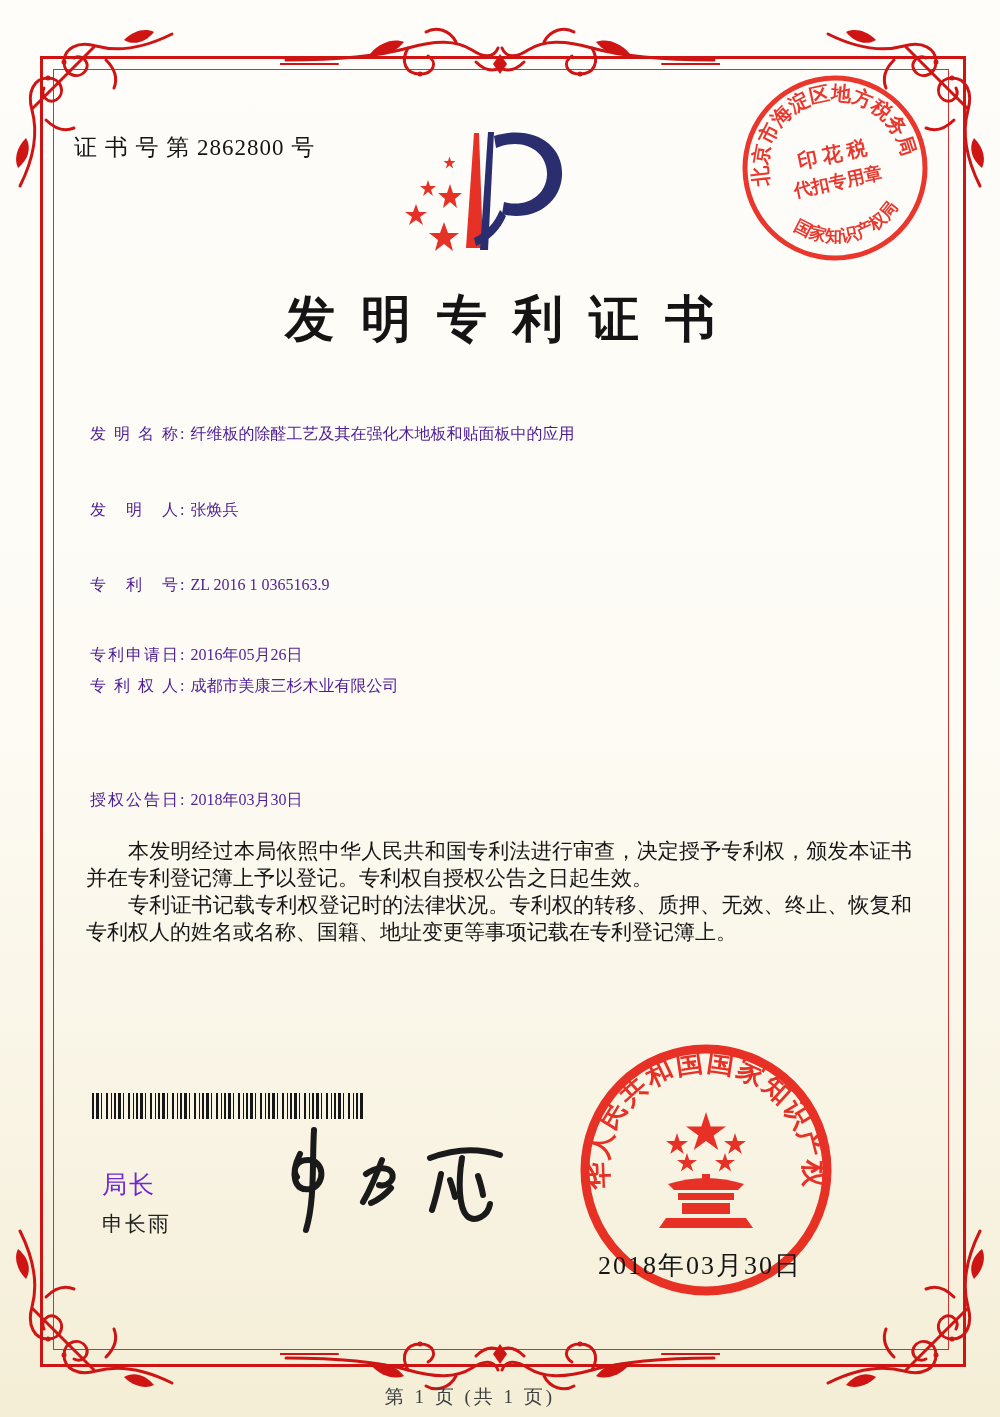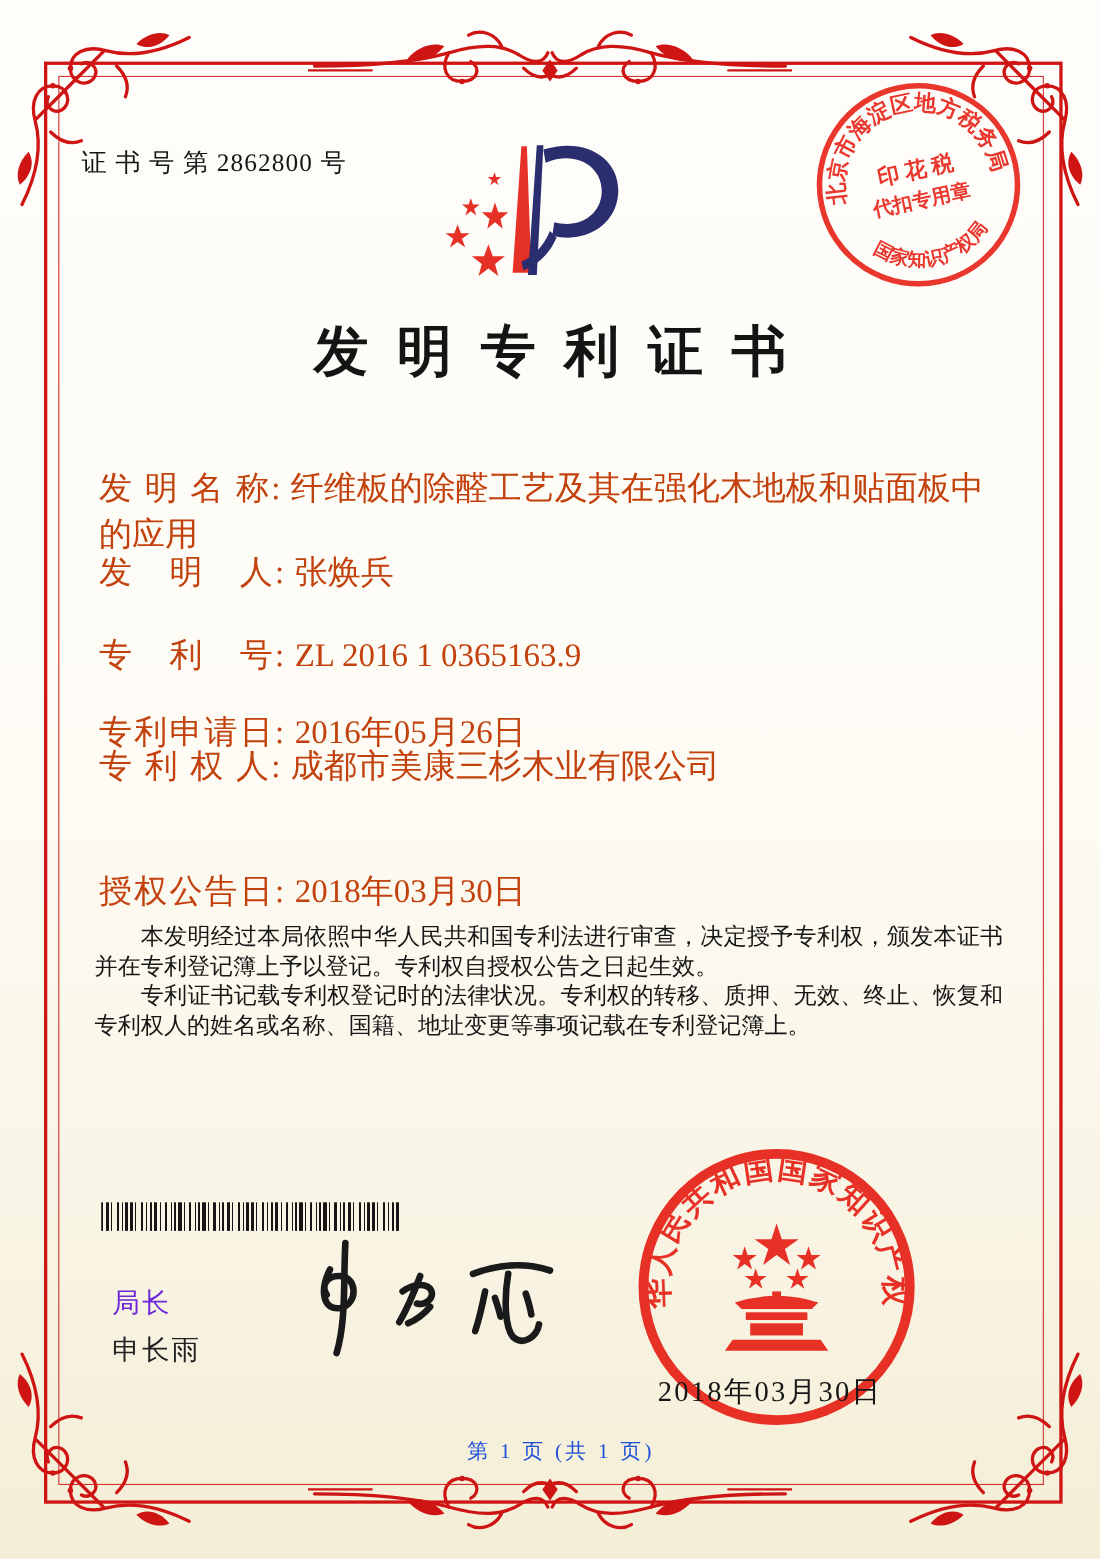--- a/index.html
+++ b/index.html
@@ -23,43 +23,43 @@
   .cs-top{left:280px;top:18px;}
   .cs-bottom{left:280px;top:1316px;transform:scaleY(-1);}
   
   .cert-no{left:74px;top:132px;font-size:23px;letter-spacing:1px;color:#151515;}
   .logo{left:382px;top:128px;width:240px;height:140px;}
   .doc-title{left:0;top:286px;width:1000px;text-align:center;font-size:50px;font-weight:bold;
              letter-spacing:26px;padding-left:26px;box-sizing:border-box;color:#141414;}
   
   .tax-stamp{left:733px;top:66px;width:204px;height:204px;transform:rotate(-12deg);opacity:.92;}
   
-  .field{left:90px;width:820px;font-size:30px;color:#c2410c;white-space:pre-wrap;}
+  .field{left:90px;width:820px;font-size:16px;color:#4c1d95;white-space:pre-wrap;}
   .field .lbl{letter-spacing:2px;}
   .f0{top:424px;} .f1{top:500px;} .f2{top:575px;} .f3{top:645px;} .f4{top:676px;} .f5{top:790px;}
   
   .body-text{left:86px;top:838px;width:826px;font-size:21px;line-height:27px;text-align:justify;color:#161616;}
   .body-text p{margin:0;text-indent:2em;}
   
   .barcode{left:92px;top:1093px;width:272px;height:26px;
     background:repeating-linear-gradient(90deg,
       #161616 0 2px,transparent 2px 4px,
       #161616 4px 7px,transparent 7px 9px,
       #161616 9px 10px,transparent 10px 14px,
       #161616 14px 16px,transparent 16px 19px,
       #161616 19px 20px,transparent 20px 22px);}
   
   .sig-title{left:102px;top:1168px;font-size:25px;letter-spacing:2px;font-family:"Liberation Sans",sans-serif;color:#6d28d9;}
-  .sig-name{left:102px;top:1210px;font-size:25px;letter-spacing:2px;font-family:"Liberation Sans",sans-serif;color:#222;}
+  .sig-name{left:102px;top:1210px;font-size:21px;letter-spacing:2px;font-family:"Liberation Sans",sans-serif;color:#222;}
   .sig-script{left:262px;top:1118px;width:280px;height:130px;}
   
   .big-seal{left:574px;top:1038px;width:264px;height:264px;opacity:.95;}
   .seal-date{left:598px;top:1248px;font-size:26px;letter-spacing:2px;color:#161616;z-index:5;}
   
-  .page-footer{left:0;top:1306px;width:940px;text-align:center;font-size:19px;letter-spacing:3px;color:#1d4ed8;padding-left:40px;}
+  .page-footer{left:0;top:1384px;width:940px;text-align:center;font-size:19px;letter-spacing:3px;color:#404040;}
   svg text{font-family:"Liberation Serif","DejaVu Serif",serif;}
 </style>
 </head>
 <body>
 
 <svg width="0" height="0" style="position:absolute" aria-hidden="true">
   <defs>
     <g id="corner-flourish" stroke="#cf1414" stroke-width="3" fill="none" stroke-linecap="round">
       <path d="M166,14 C138,28 112,32 90,26 C72,21 58,28 58,42 C58,56 74,60 80,50 C84,42 76,34 68,38"></path>
       <path d="M14,166 C28,138 32,112 26,90 C21,72 28,58 42,58 C56,58 60,74 50,80 C42,84 34,76 38,68"></path>

